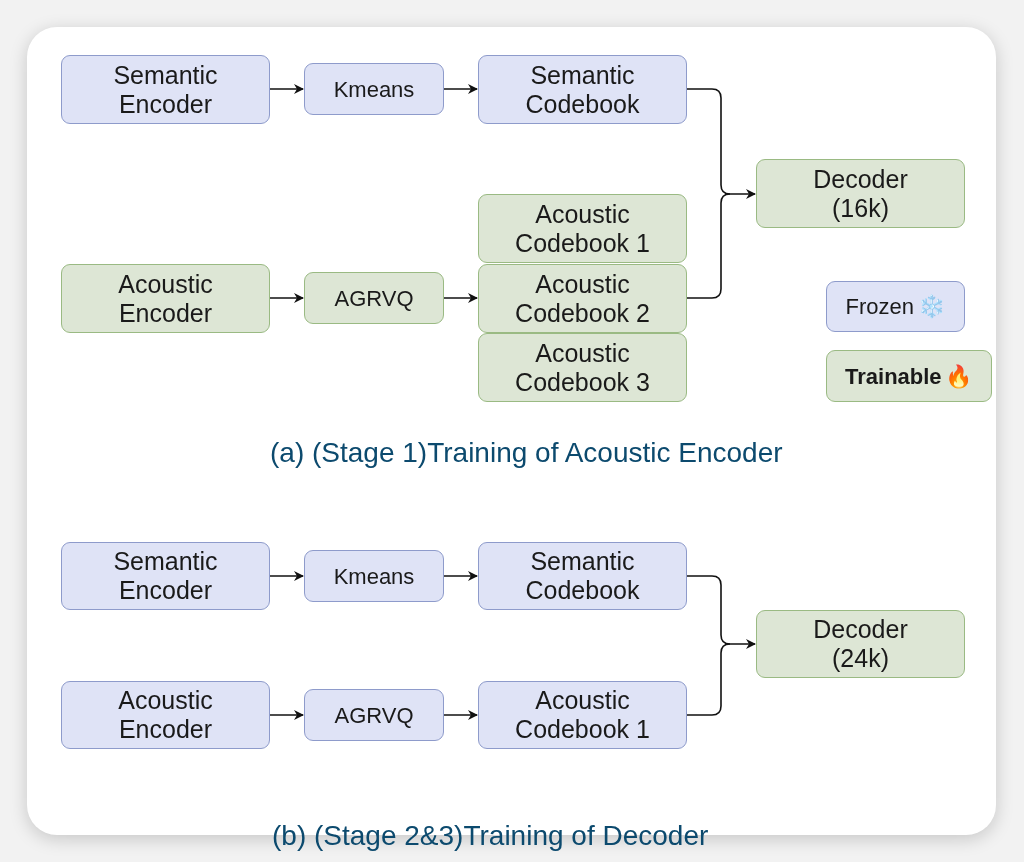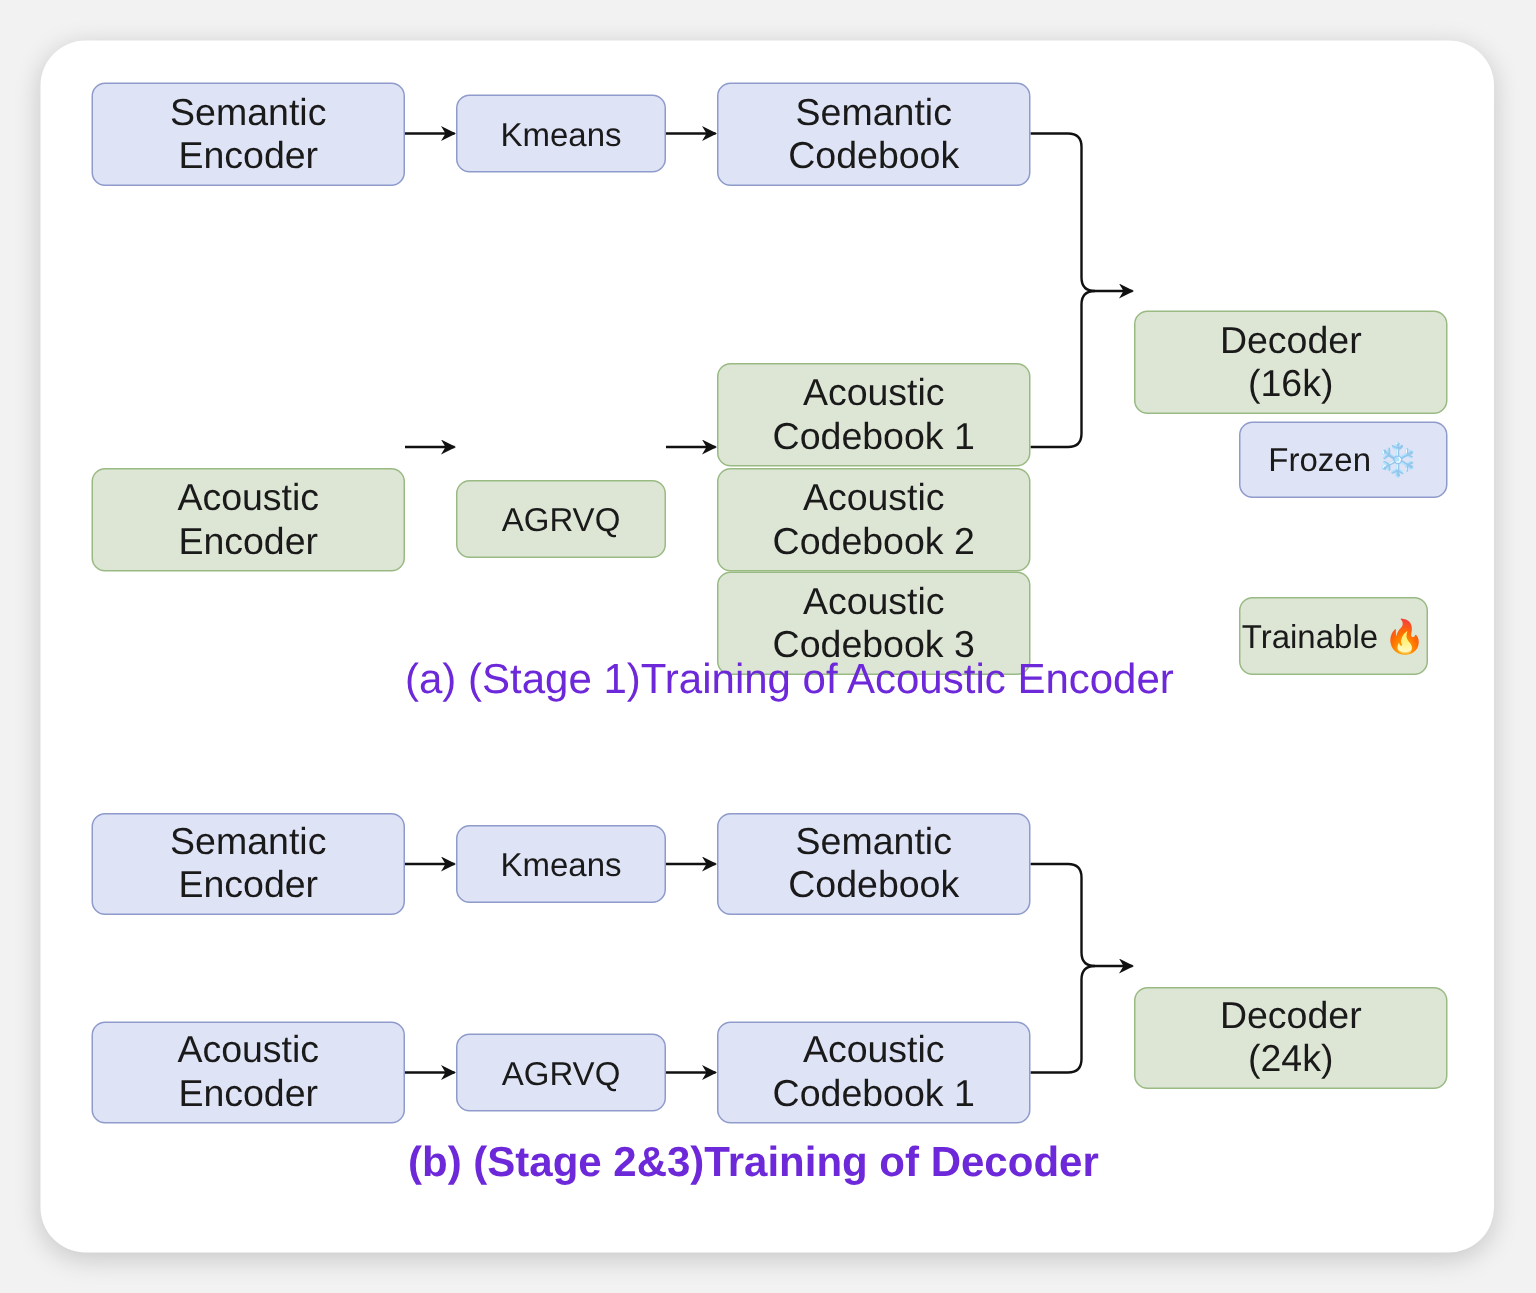--- a/index.html
+++ b/index.html
@@ -12,23 +12,23 @@
     background:#ffffff; border-radius:30px;
     box-shadow:0 4px 18px rgba(0,0,0,0.18);
   }
   .box {
     position:absolute; box-sizing:border-box; border-radius:9px;
     display:flex; align-items:center; justify-content:center; text-align:center;
     font-size:25px; line-height:29px; white-space:pre-line;
   }
   .box.small { font-size:22px; }
   .blue { background:#dfe3f6; border:1.5px solid #8e9bcb; }
-  .green { background:#dde6d5; border:1.5px solid #9aba83;margin-top:48px; }
+  .green { background:#dde6d5; border:1.5px solid #9aba83; }
   .caption {
-    position:absolute; font-size:28px; white-space:nowrap; color:#6d28d9;
+    position:absolute; font-size:28px; white-space:nowrap; color:#0c4a6e;
   }
   svg.wires { position:absolute; left:0; top:0; width:1024px; height:862px; pointer-events:none; }
   .legend-icon { display:inline-block; margin-left:4px; }
 </style>
 </head>
 <body>
 
 <div class="card"></div>
 
 <svg class="wires" viewBox="0 0 1024 862">
@@ -68,34 +68,34 @@
 Codebook 1</div>
 <div class="box green" style="left:478px;top:264px;width:209px;height:69px;">Acoustic
 Codebook 2</div>
 <div class="box green" style="left:478px;top:333px;width:209px;height:69px;">Acoustic
 Codebook 3</div>
 
 <div class="box blue small" style="left:826px;top:281px;width:139px;height:51px;">
   <span>Frozen</span>
   <span class="legend-icon">❄️</span>
 </div>
-<div class="box green small" style="left:826px;top:350px;width:126px;height:52px;">
+<div class="box green small" style="left:826px;top:350px;width:166px;height:52px;font-weight:bold;">
   <span>Trainable</span>
   <span class="legend-icon">🔥</span>
 </div>
 
 <div class="caption" style="left:270px;top:437px;">(a) (Stage 1)Training of Acoustic Encoder</div>
 
 <div class="box blue" style="left:61px;top:542px;width:209px;height:68px;">Semantic
 Encoder</div>
 <div class="box blue small" style="left:304px;top:550px;width:140px;height:52px;">Kmeans</div>
 <div class="box blue" style="left:478px;top:542px;width:209px;height:68px;">Semantic
 Codebook</div>
 <div class="box green" style="left:756px;top:610px;width:209px;height:68px;">Decoder
 (24k)</div>
 
 <div class="box blue" style="left:61px;top:681px;width:209px;height:68px;">Acoustic
 Encoder</div>
 <div class="box blue small" style="left:304px;top:689px;width:140px;height:52px;">AGRVQ</div>
 <div class="box blue" style="left:478px;top:681px;width:209px;height:68px;">Acoustic
 Codebook 1</div>
 
-<div class="caption" style="left:272px;top:759px;font-weight:bold;">(b) (Stage 2&amp;3)Training of Decoder</div>
+<div class="caption" style="left:272px;top:820px;">(b) (Stage 2&amp;3)Training of Decoder</div>
 
 </body></html>

